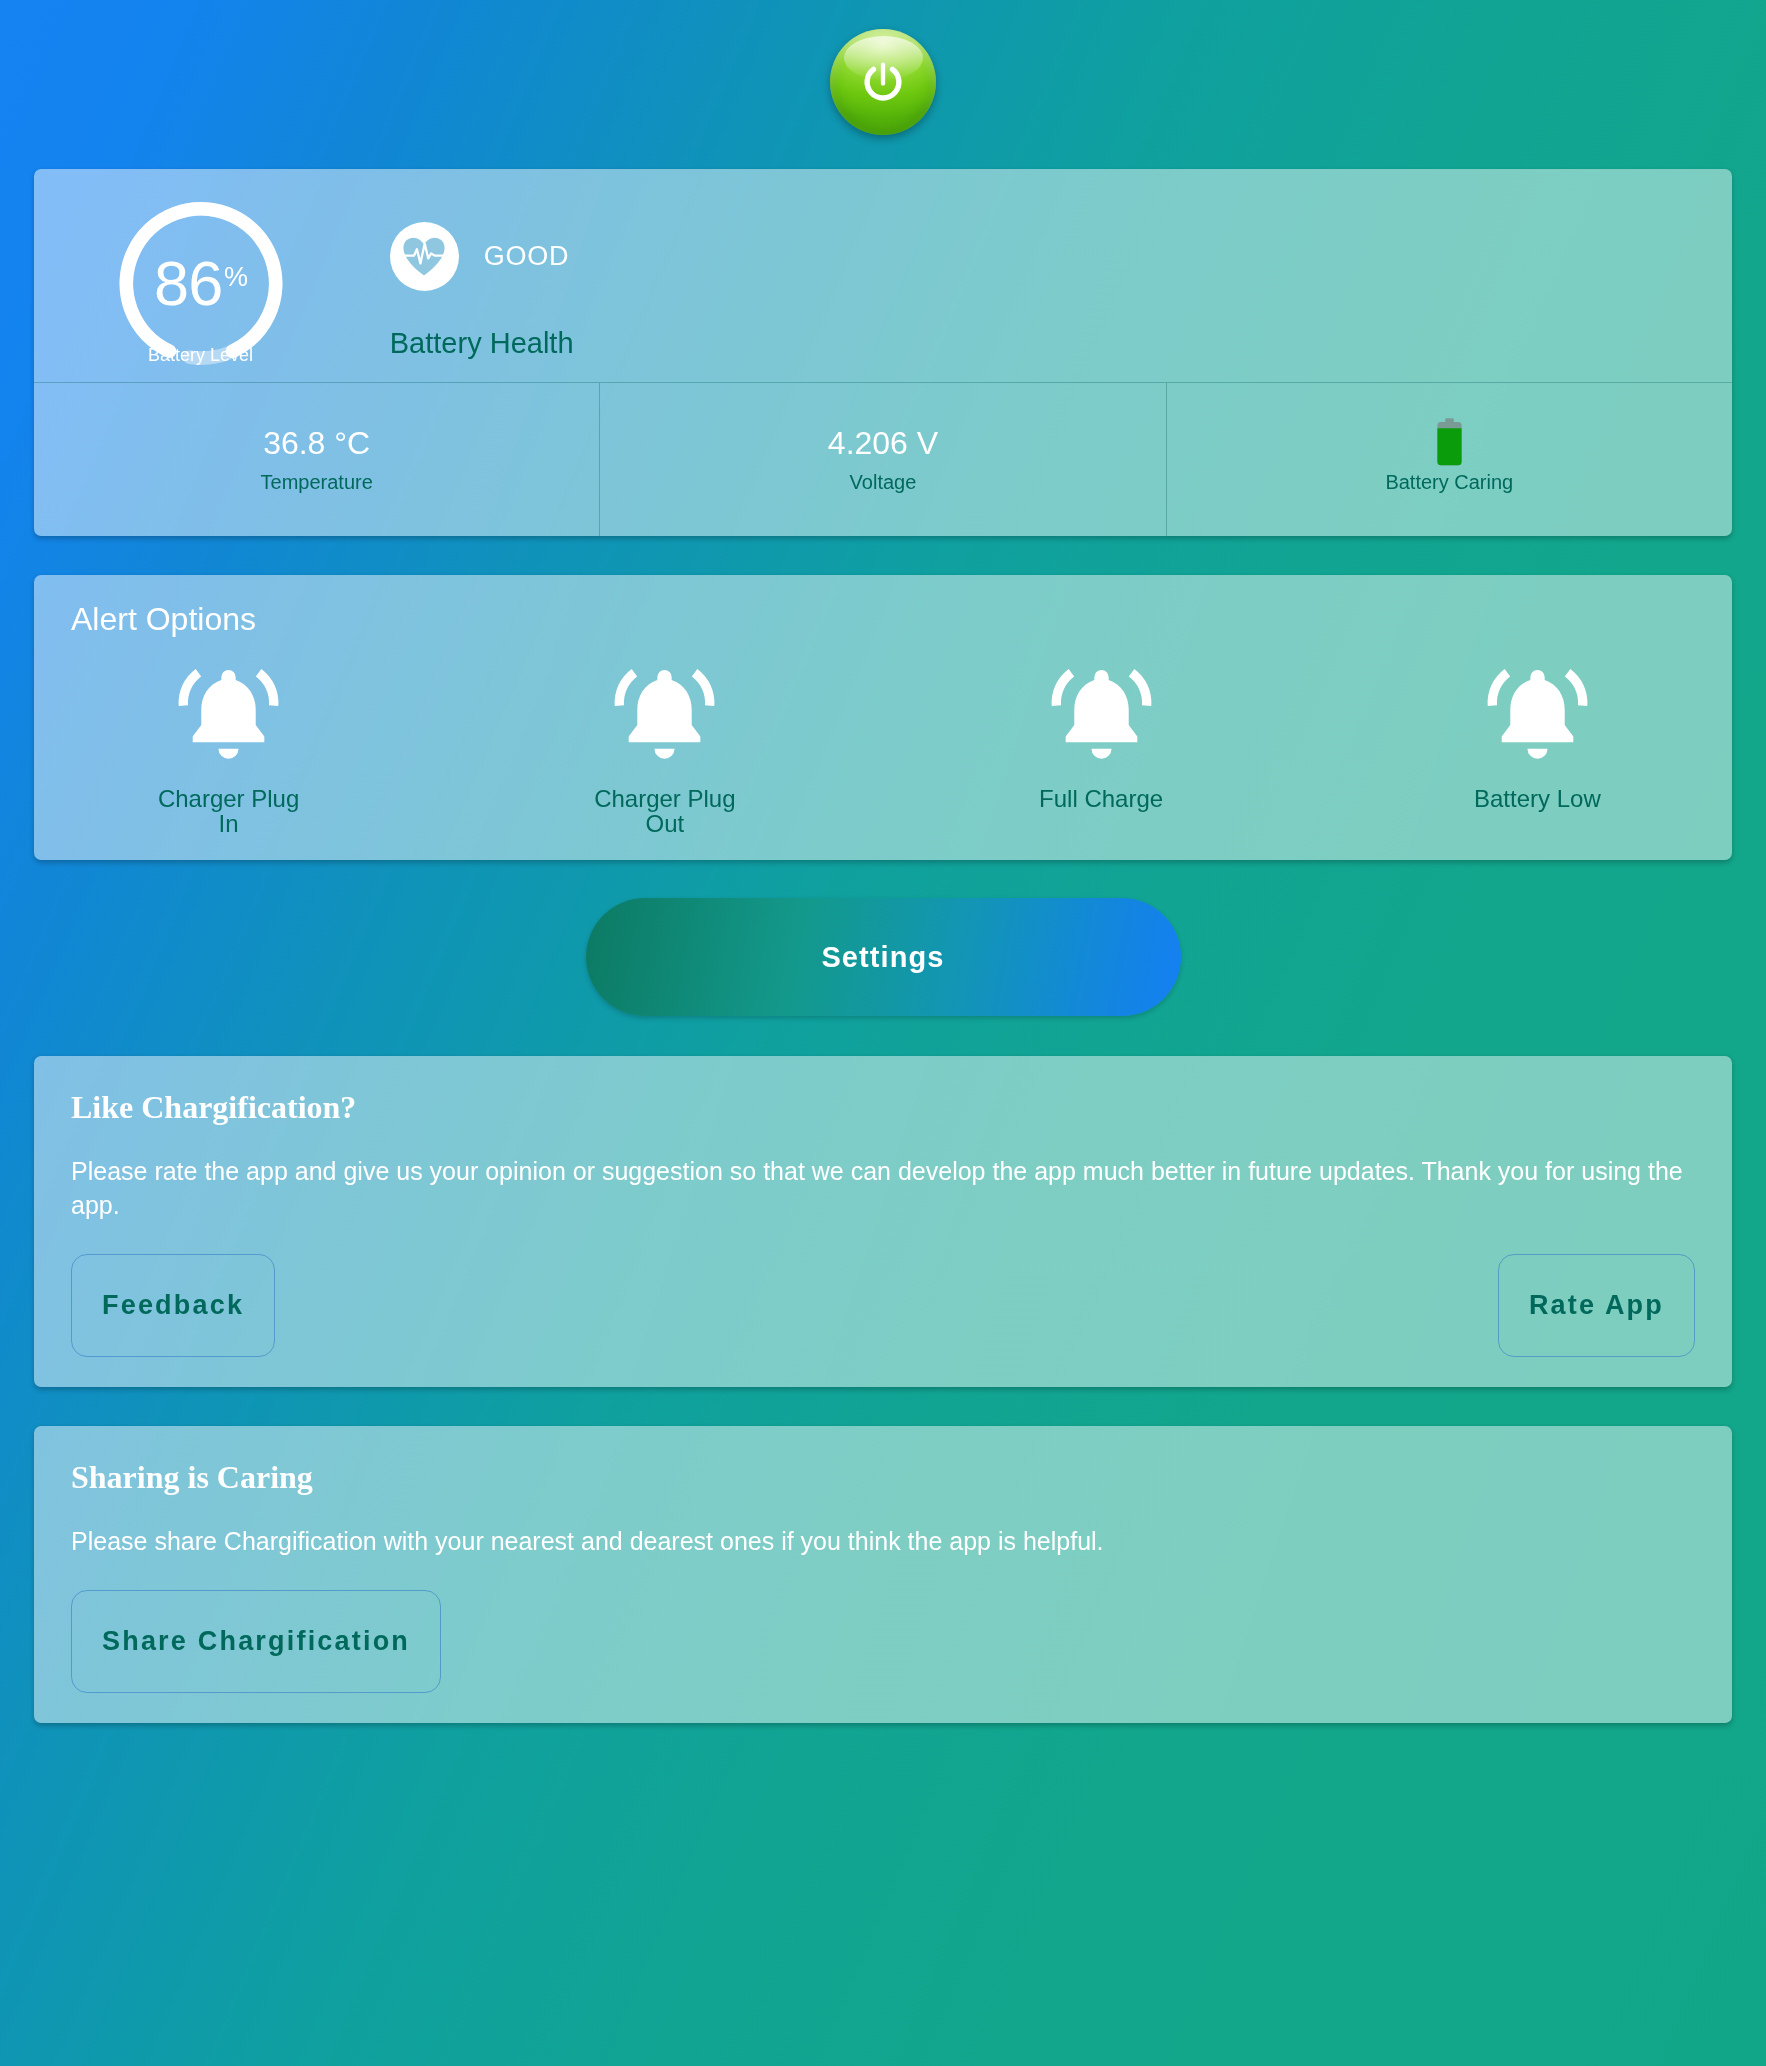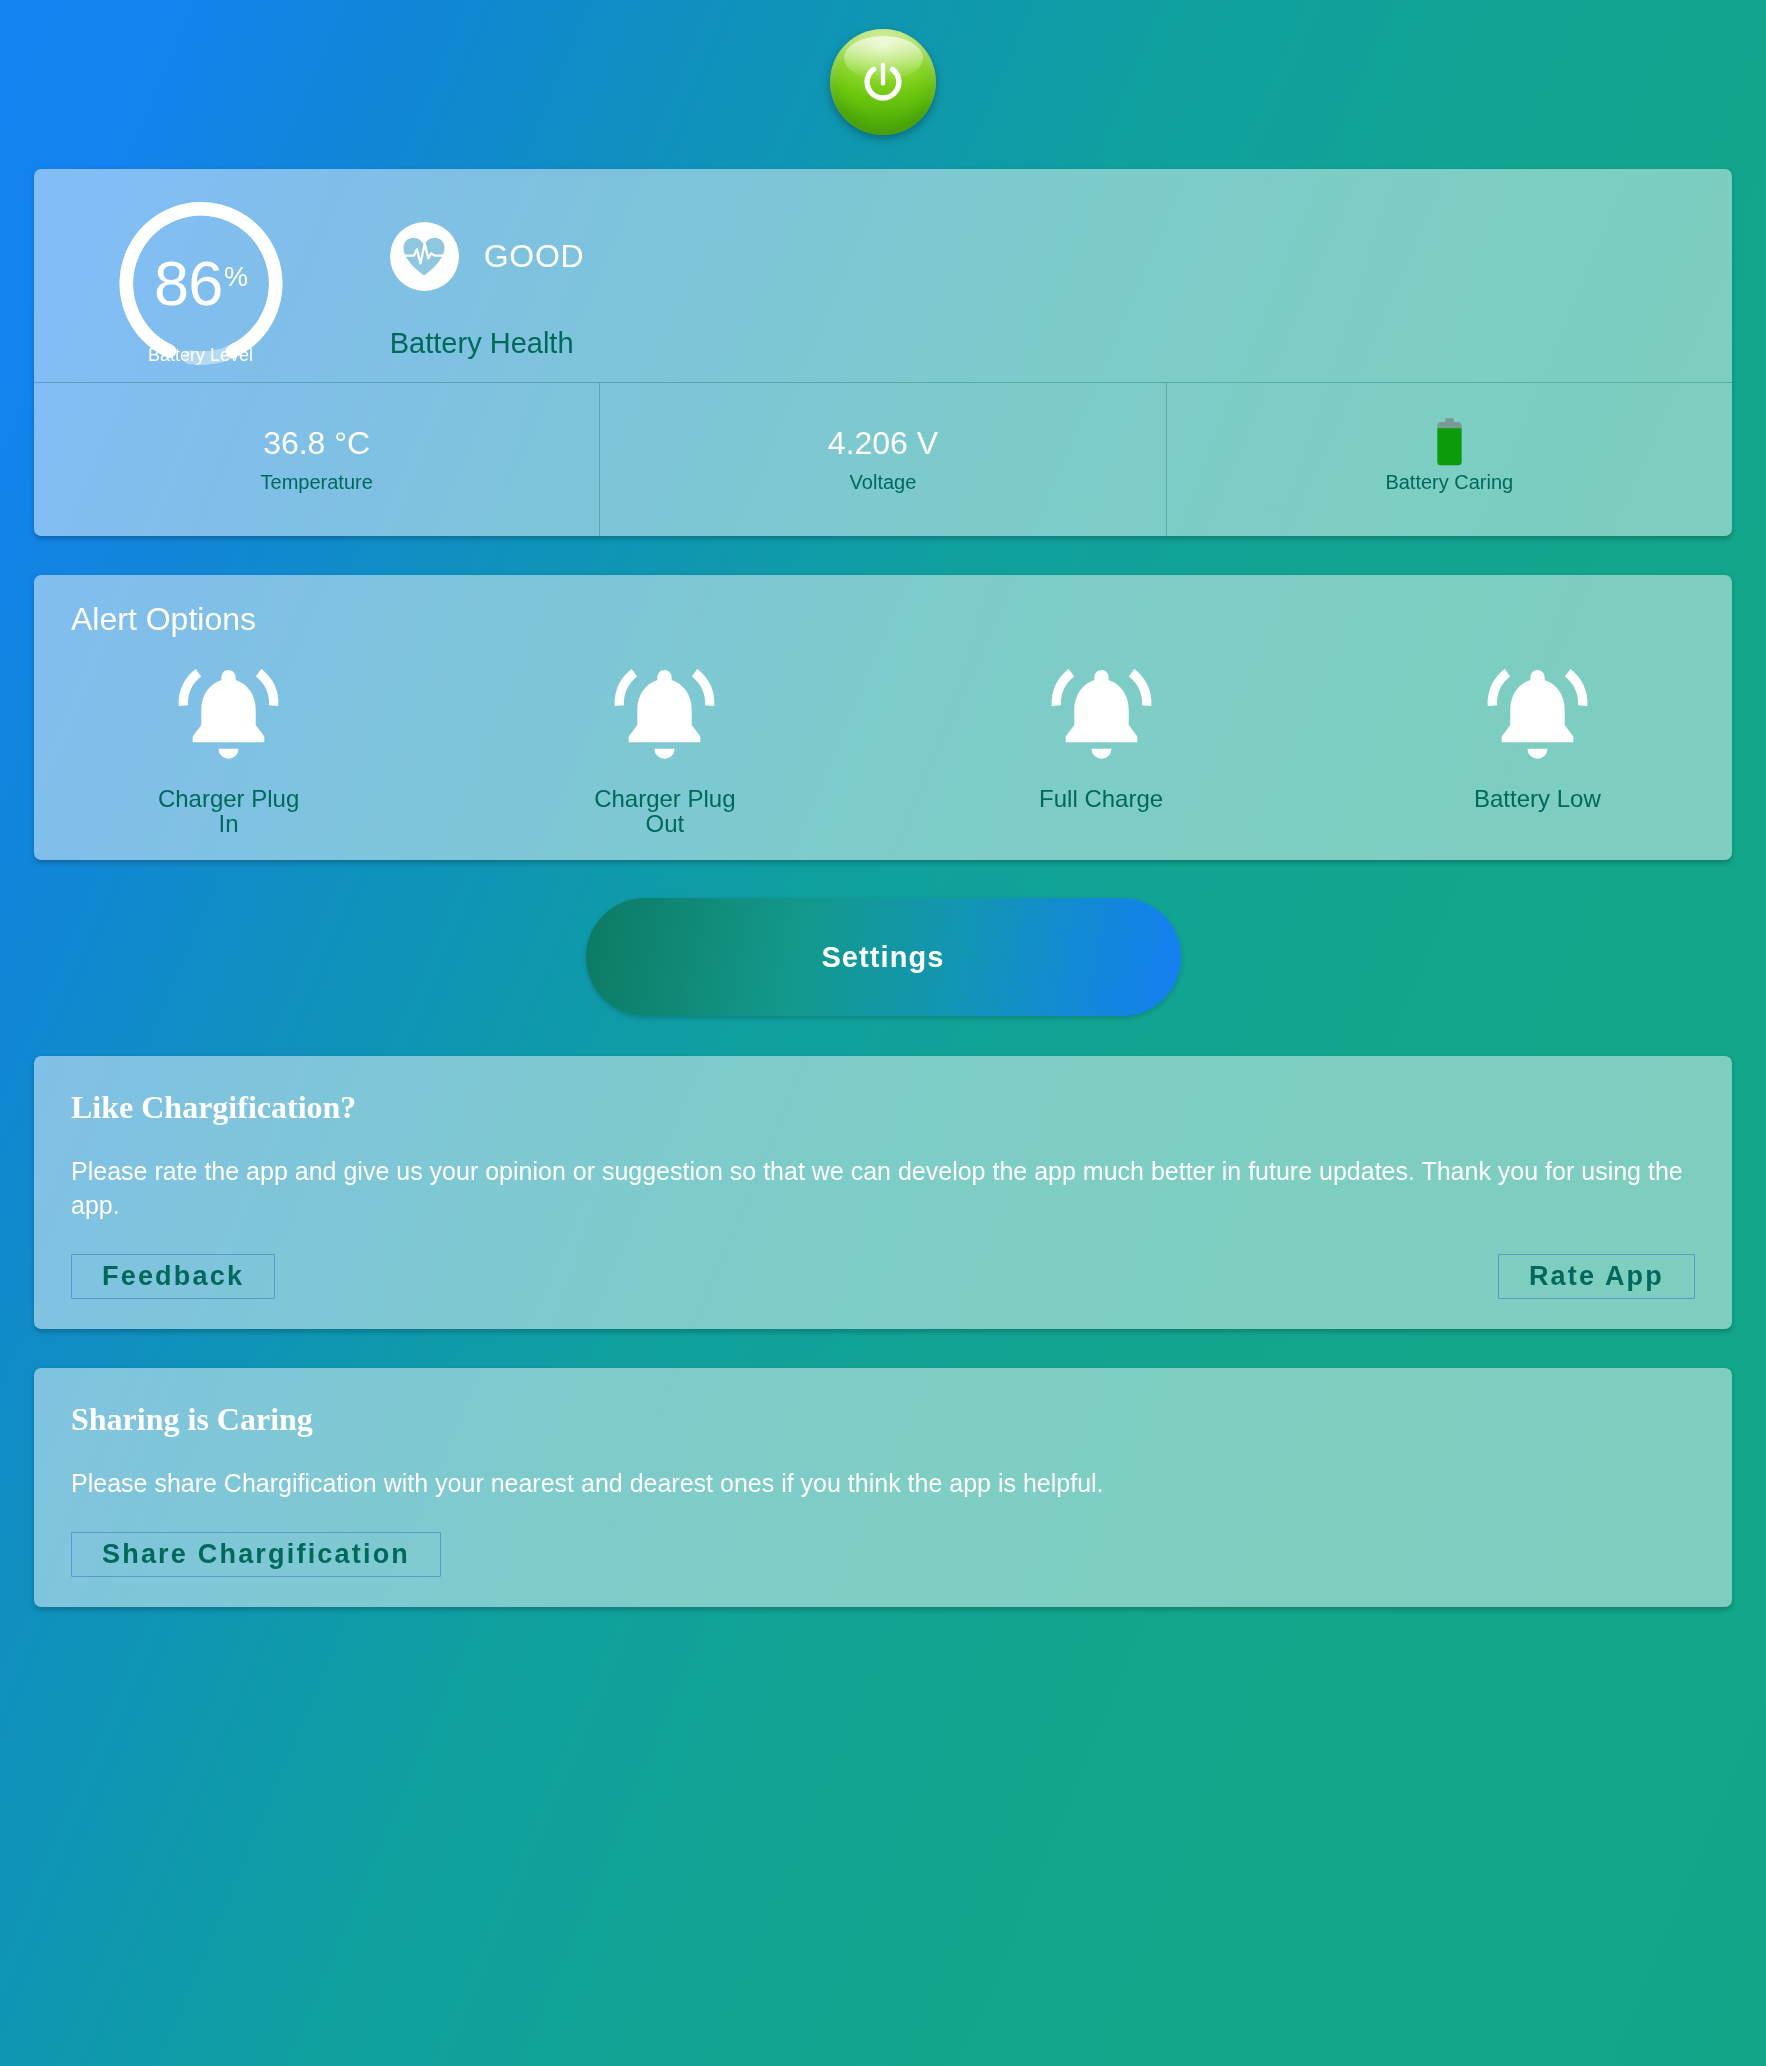--- a/index.html
+++ b/index.html
@@ -124,21 +124,21 @@
     border-radius: 50%;
     background: #ffffff;
     display: flex;
     align-items: center;
     justify-content: center;
     flex: 0 0 auto;
   }
   .health-status {
     margin-left: 25px;
     color: #ffffff;
-    font-size: 32px;
+    font-size: 27px;
     letter-spacing: 0.7px;
   }
   .health-label {
     margin-top: 36px;
     color: #00695c;
     font-size: 29px;
   }
 
   .status-row {
     display: flex;
@@ -231,26 +231,26 @@
   }
   .info-body {
     color: #ffffff;
     font-size: 25px;
     line-height: 1.33;
     margin-bottom: 32px;
   }
   .btn-row { display: flex; justify-content: space-between; align-items: center; }
   .outline-btn {
     border: 1.4px solid rgba(70,140,200,0.75);
-    border-radius: 1px;
+    border-radius: 16px;
     background: transparent;
     color: #00695c;
     font-size: 27px;
     letter-spacing: 2.2px;
-    padding: 6px 30px;
+    padding: 35px 30px;
     cursor: pointer;
     font-family: "Liberation Sans", sans-serif;
     font-weight: bold;
   }
 </style>
 </head>
 <body>
 
 <div class="power-wrap">
   <div class="power-btn">

